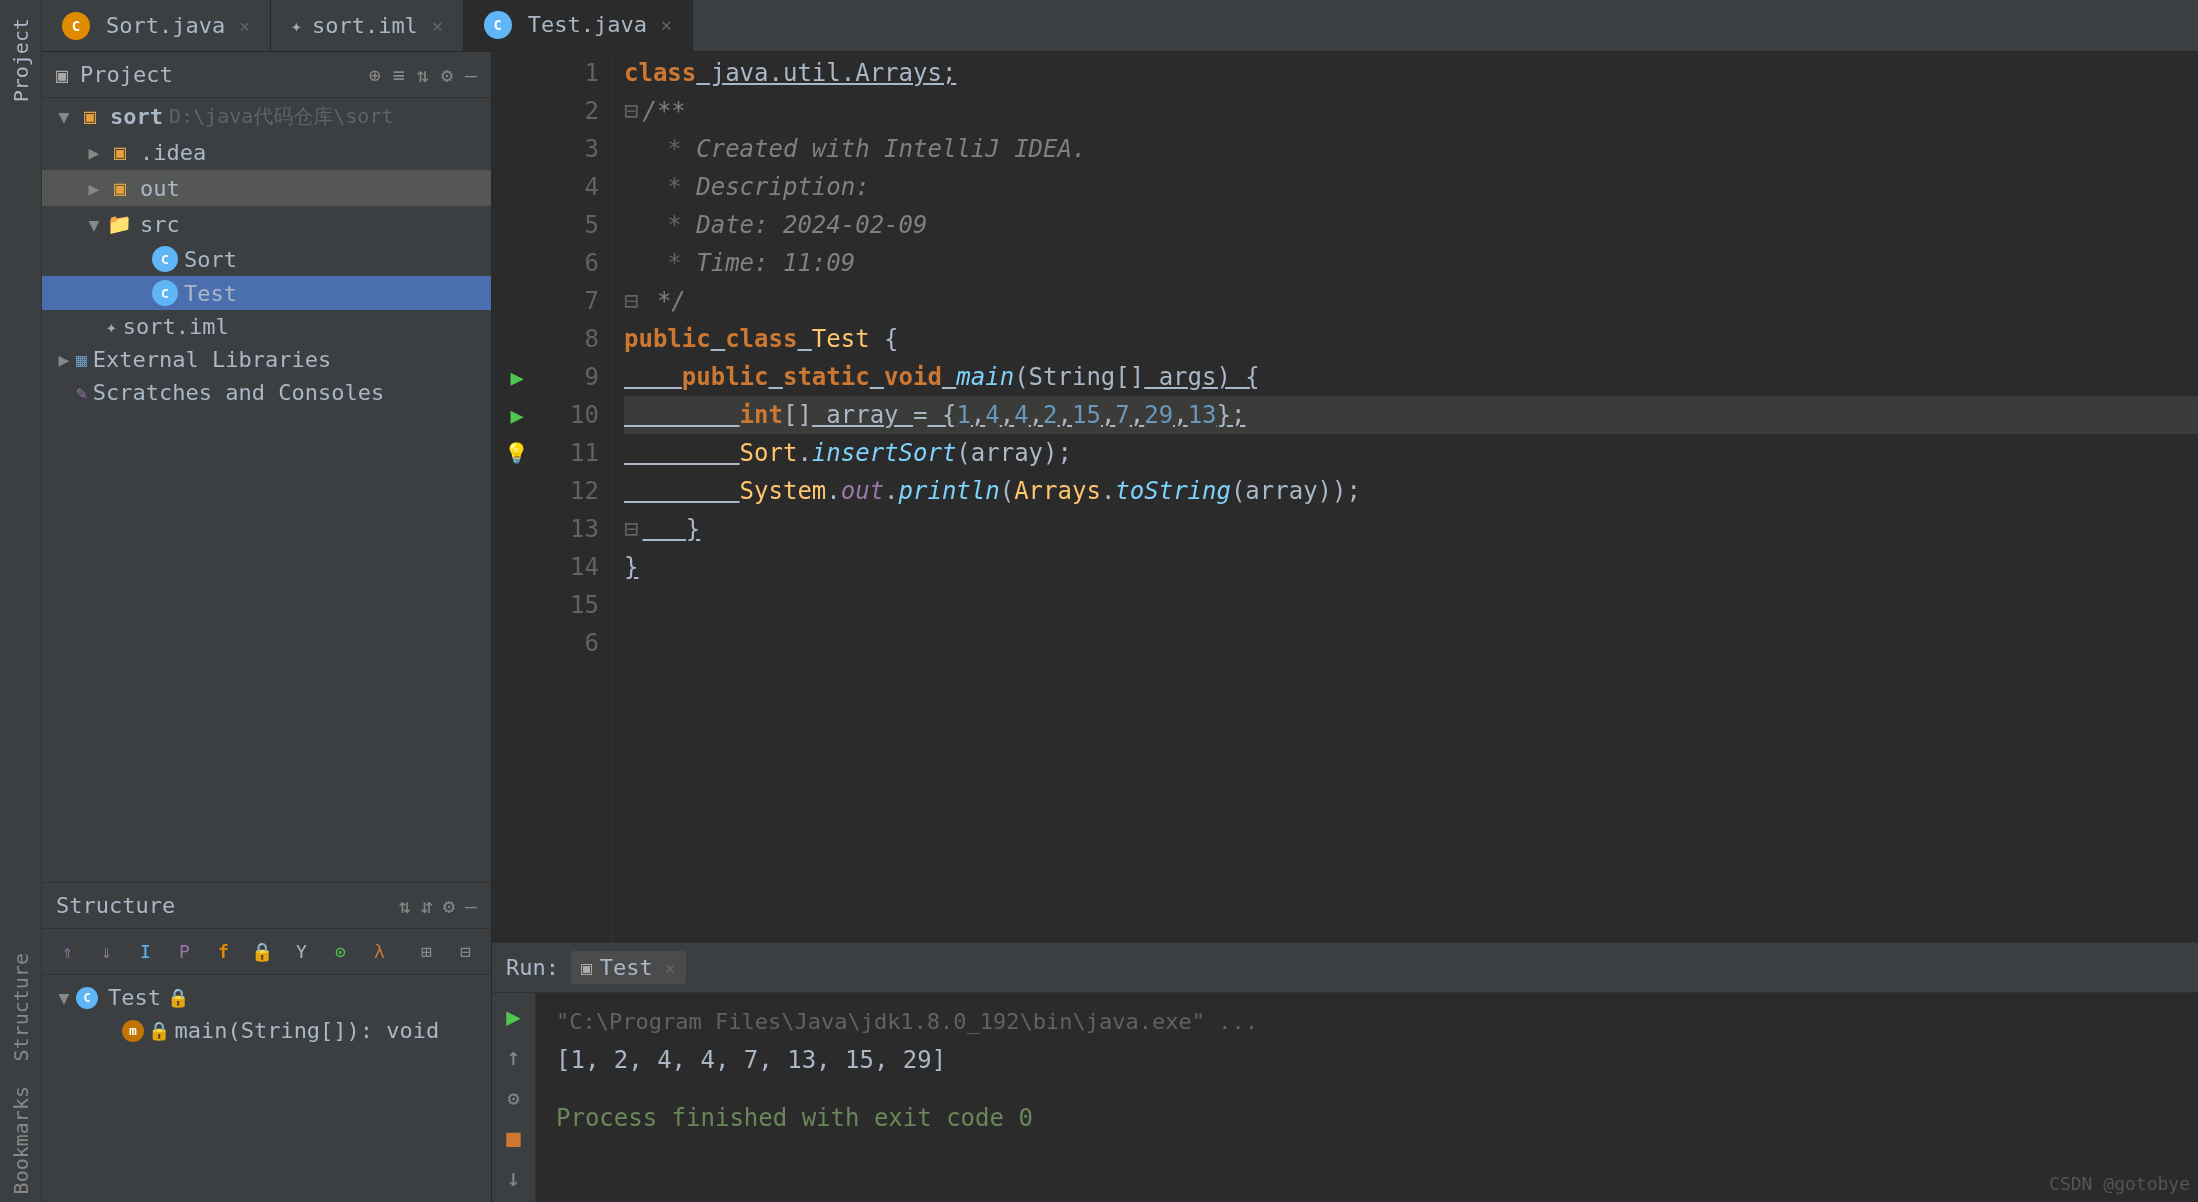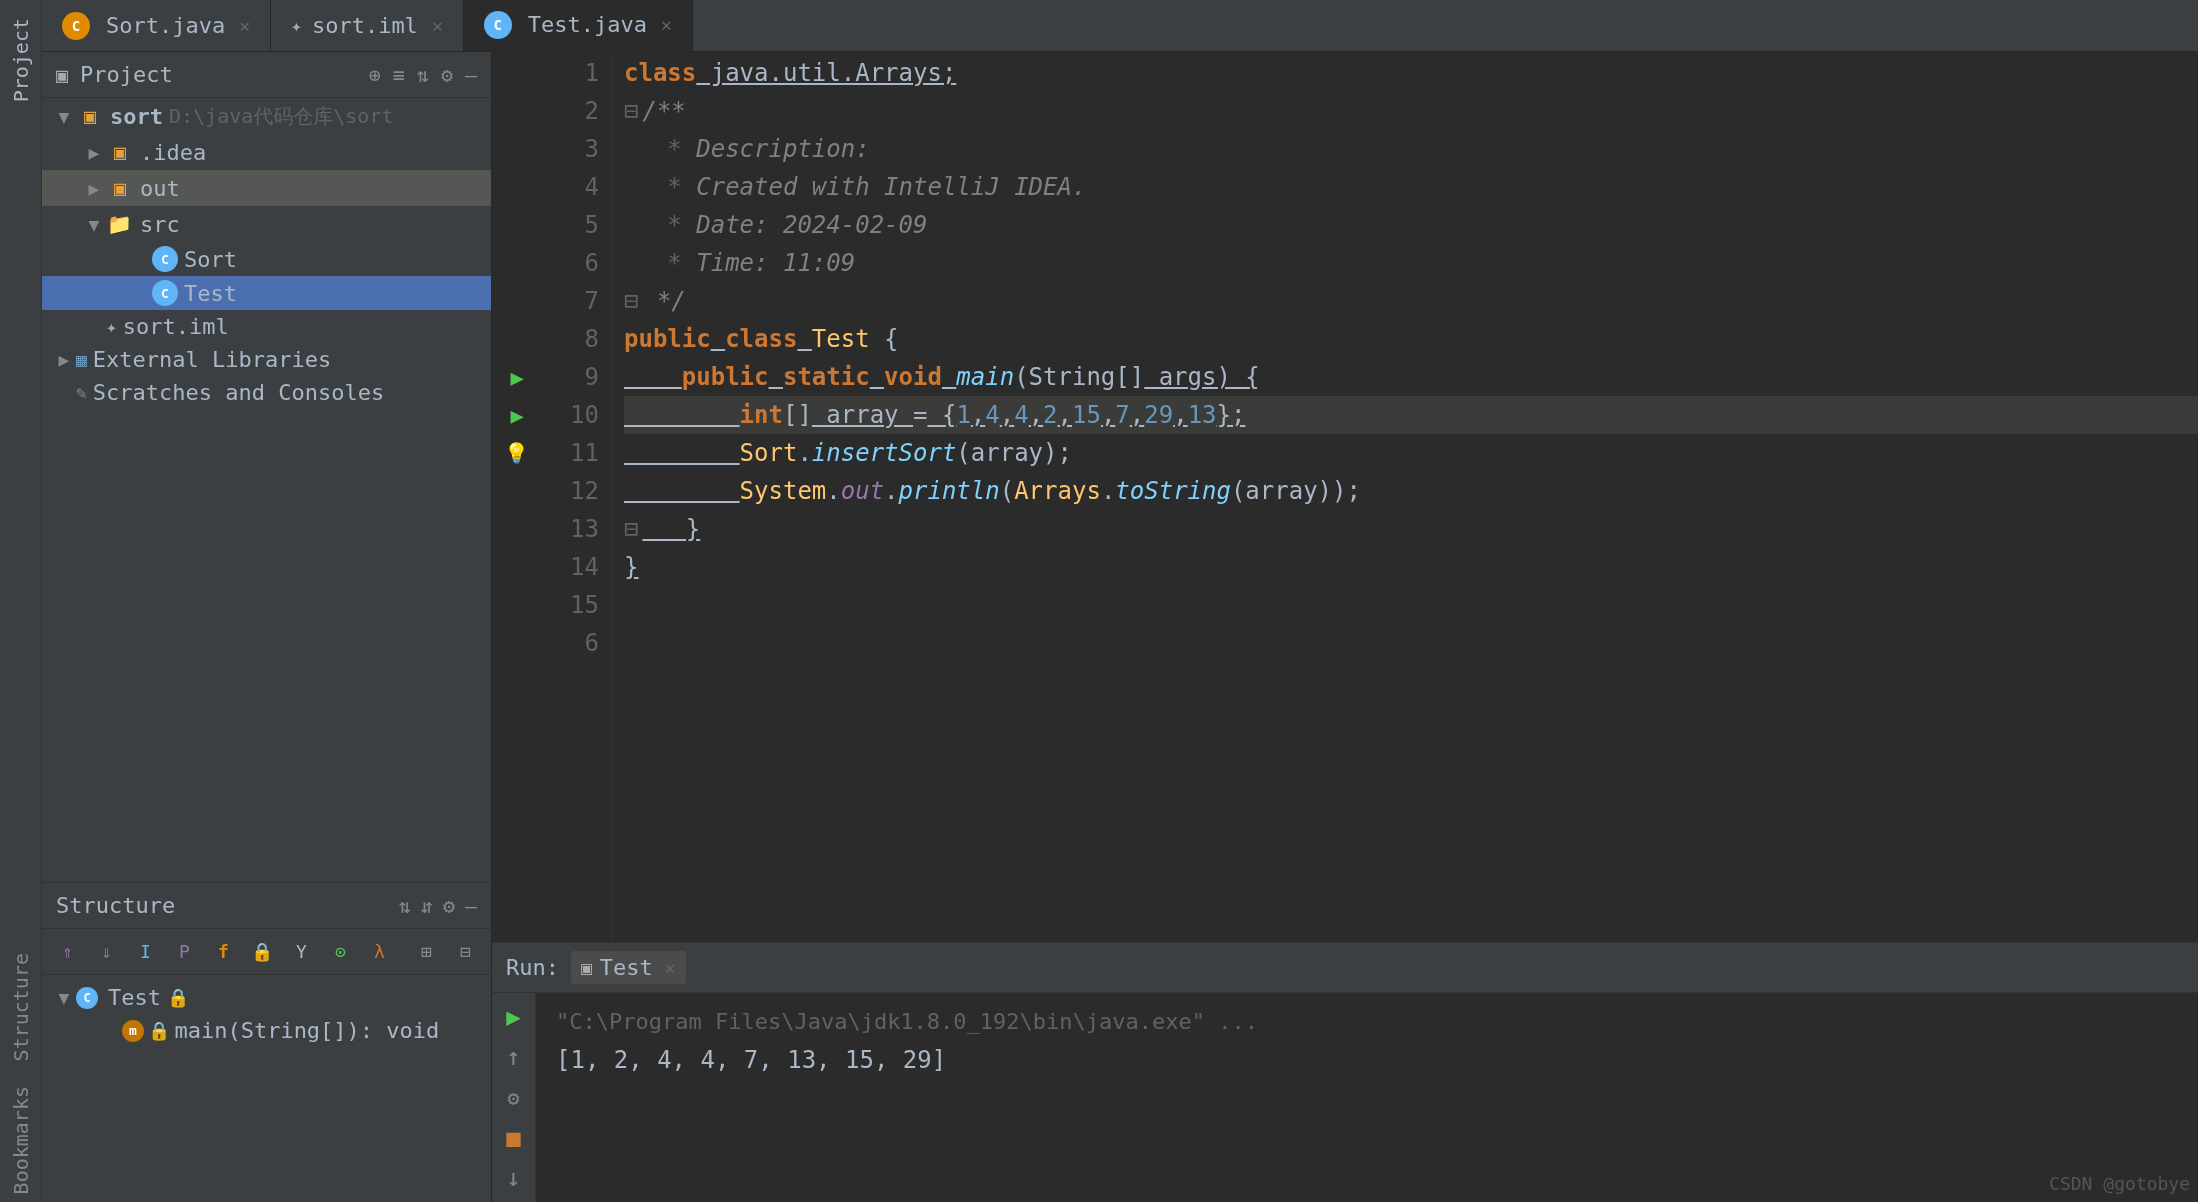--- a/index.html
+++ b/index.html
@@ -593,25 +593,25 @@
             <div class="code-line">
               <span class="kw">class</span><span class="var"> java.util.Arrays;</span>
             </div>
 
             <div class="code-line">
               <span style="color:#606366;margin-right:4px;">⊟</span>
               <span class="comment">/**</span>
             </div>
 
             <div class="code-line">
+              <span class="comment">&nbsp;&nbsp;&nbsp;<span style="color:#606366;">*</span> Created with IntelliJ IDEA.</span>
+            </div>
+
+            <div class="code-line">
               <span class="comment">&nbsp;&nbsp;&nbsp;<span style="color:#606366;">*</span> Description:</span>
-            </div>
-
-            <div class="code-line">
-              <span class="comment">&nbsp;&nbsp;&nbsp;<span style="color:#606366;">*</span> Created with IntelliJ IDEA.</span>
             </div>
 
 
             <div class="code-line">
               <span class="comment">&nbsp;&nbsp;&nbsp;<span style="color:#606366;">*</span> Date: 2024-02-09</span>
             </div>
 
             <div class="code-line">
               <span class="comment">&nbsp;&nbsp;&nbsp;<span style="color:#606366;">*</span> Time: 11:09</span>
             </div>
@@ -721,20 +721,21 @@
               <div class="toolbar-btn" style="font-size:24px;">↑</div>
               <div class="toolbar-btn" style="font-size:20px;">⚙</div>
               <div class="toolbar-btn" style="font-size:24px;color:#cc7832;">■</div>
               <div class="toolbar-btn" style="font-size:24px;">↓</div>
             </div>
 
             <div class="run-text-area">
               <div class="run-cmd">"C:\Program Files\Java\jdk1.8.0_192\bin\java.exe" ...</div>
               <div class="run-output">[1, 2, 4, 4, 7, 13, 15, 29]</div>
               <div style="height:20px;"></div>
+              <div class="run-finished">Process finished with exit code 0</div>
             </div>
           </div>
         </div>
       </div>
     </div>
   </div>
 </div>
 
 <div class="watermark">CSDN @gotobye</div>
 

